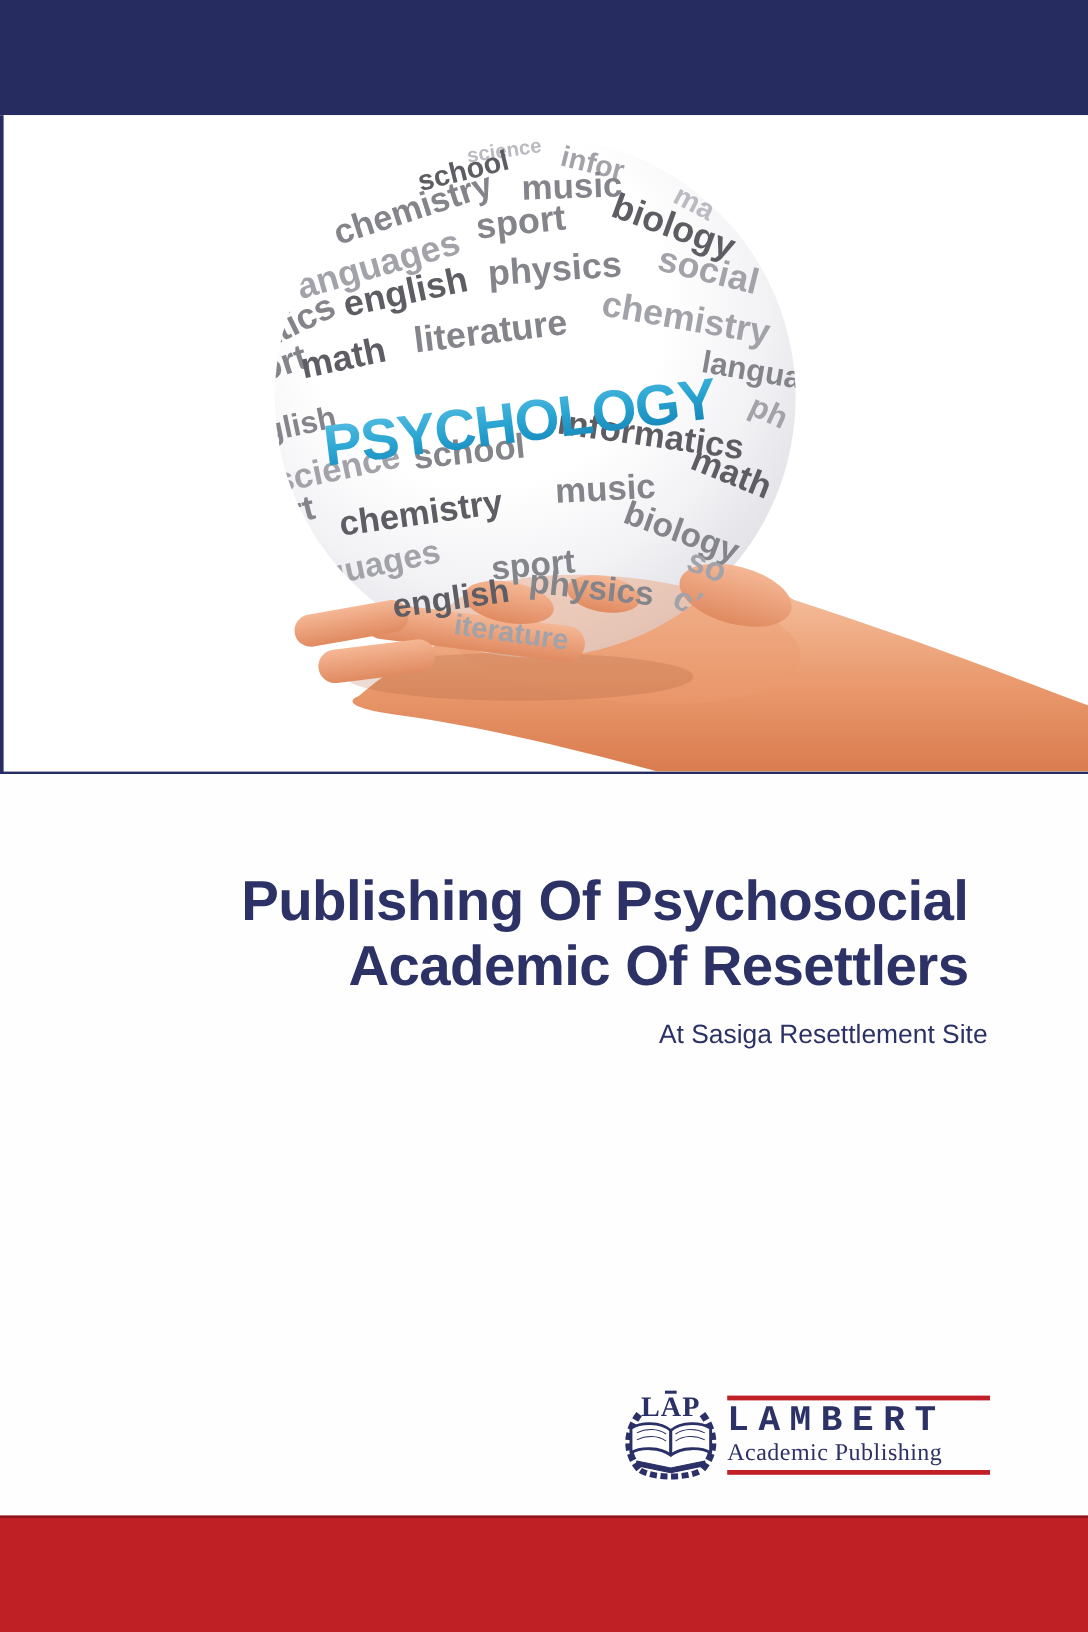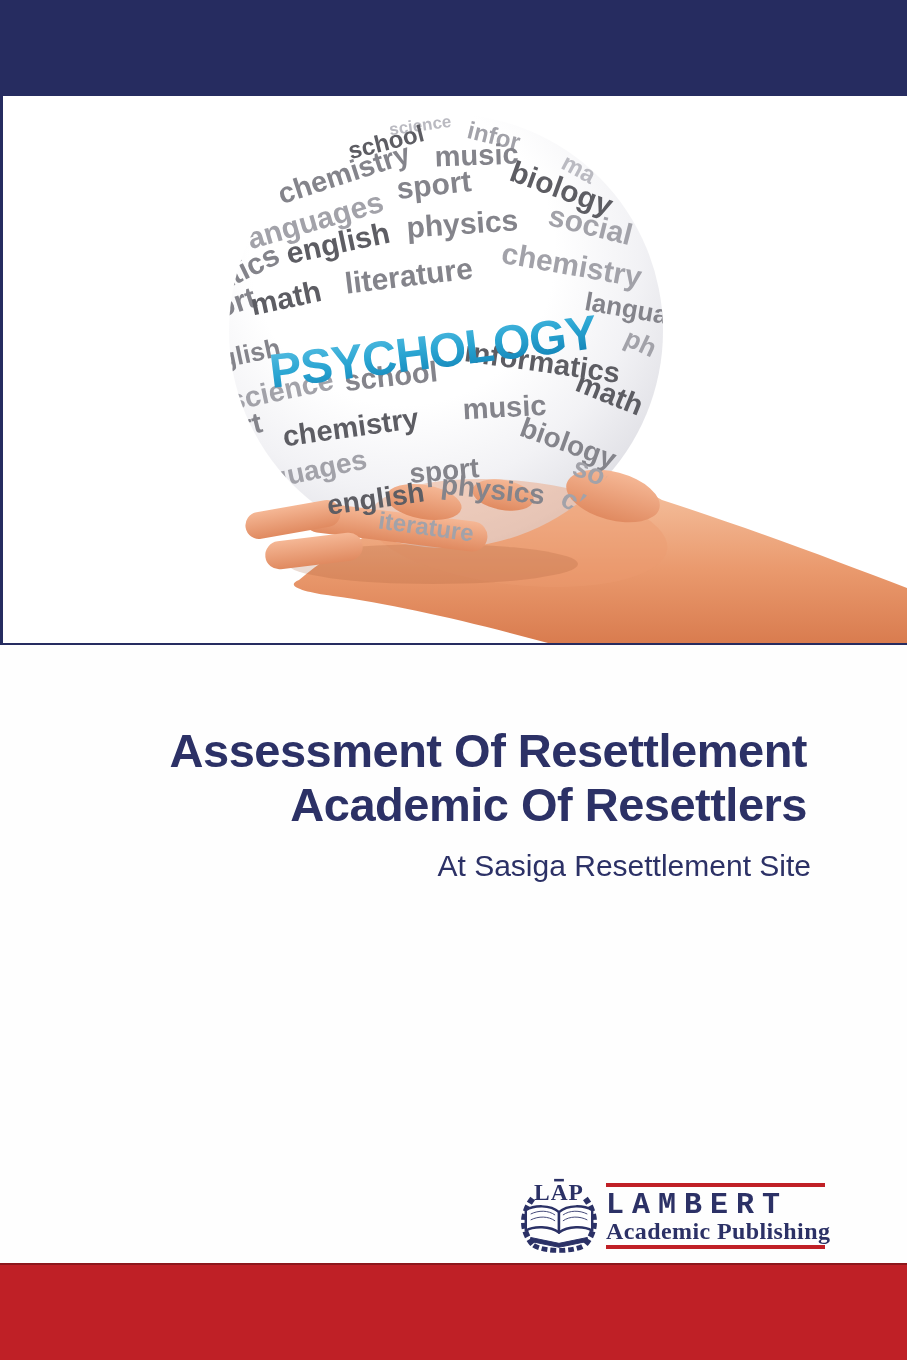--- a/index.html
+++ b/index.html
@@ -31,46 +31,46 @@
   }
   .title-block{
     position:absolute;top:724px;right:100px;
     text-align:right;
     font-size:47px;font-weight:bold;line-height:54px;
     letter-spacing:-0.5px;
     color:var(--title-navy,#2c3166);
     white-space:nowrap;
   }
   .subtitle-line{
-    position:absolute;top:849px;right:96px;
-    font-size:30px;font-weight:normal;
+    position:absolute;top:849px;right:84px;
+    font-size:22px;font-weight:normal;
     color:var(--title-navy,#2c3166);
     white-space:nowrap;
   }
   .publisher-logo{
     position:absolute;top:1156px;left:517px;
-    display:flex;align-items:center;gap:5px;margin-top:20px;
+    display:flex;align-items:center;gap:5px;
   }
   .emblem{width:84px;height:80px;}
   .lambert-block{
     display:flex;flex-direction:column;justify-content:space-between;
     width:219px;height:67px;
   }
   .red-rule{height:4px;background:var(--logo-red,#c02026);}
   .lambert-name{
     font-family:Liberation Mono, monospace;
     font-size:30px;font-weight:bold;letter-spacing:8px;
     line-height:30px;
     color:var(--title-navy,#2b3166);
     white-space:nowrap;
     margin-top:2px;
   }
   .lambert-tagline{
     font-family:"Liberation Serif",serif;
-    font-size:24px;font-weight:bold;letter-spacing:0.4px;
+    font-size:20px;font-weight:normal;letter-spacing:0.4px;
     line-height:20px;
     color:var(--title-navy,#2b3166);
     white-space:nowrap;
     margin-bottom:3px;
   }
   .bottom-banner{
     position:absolute;top:1263px;left:0;width:907px;height:97px;
     background:var(--footer-red,#bf2026);
     border-top:2px solid #8d171c;
     box-sizing:border-box;
@@ -172,21 +172,21 @@
             <text x="578" y="419" transform="rotate(24 578 419)" font-size="28" fill="#a2a2a9">che</text>
             <text x="422" y="439" transform="rotate(8 422 439)" font-size="24" fill="#a2a2a9">iterature</text>
           </g>
         <text x="432" y="272" font-family="Liberation Sans, sans-serif" font-weight="bold" font-size="48" letter-spacing="-1" text-anchor="middle" fill="url(#tealGrad)" transform="rotate(-7 432 272)">PSYCHOLOGY</text>
       </g>
     </svg>
   </div>
 
 
   <div class="title-block">
-    <div>Assessment Of Resettlement</div>
+    <div>Publishing Of Psychosocial</div>
     <div>Academic Of Resettlers</div>
   </div>
 
   <div class="subtitle-line">At Sasiga Resettlement Site</div>
 
   <div class="publisher-logo">
     <svg class="emblem" viewBox="0 0 86 80">
       <g stroke="#2b3166" fill="none">
         <path d="M 16 22 C 4 38, 4 56, 17 70" stroke-width="6" stroke-dasharray="6 3"></path>
         <path d="M 70 22 C 82 38, 82 56, 69 70" stroke-width="6" stroke-dasharray="6 3"></path>

